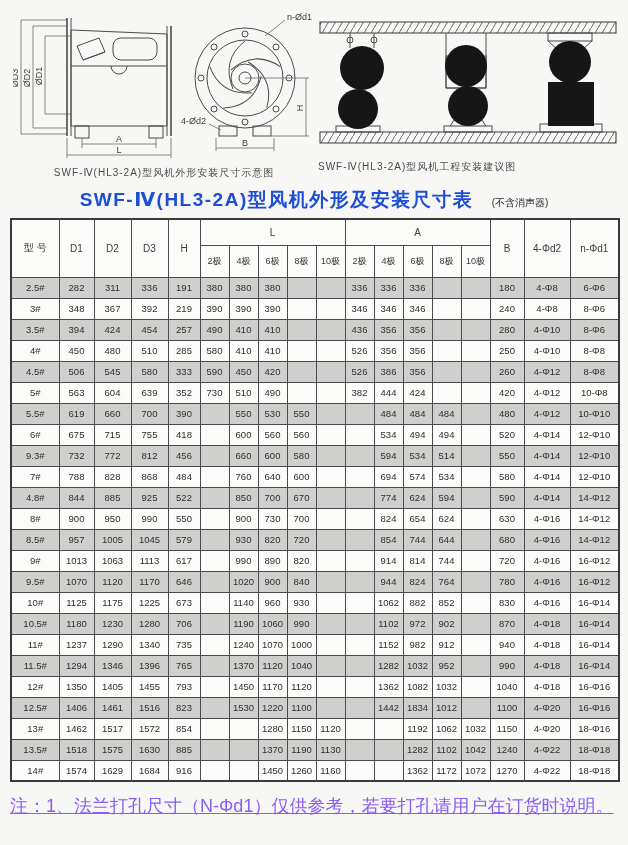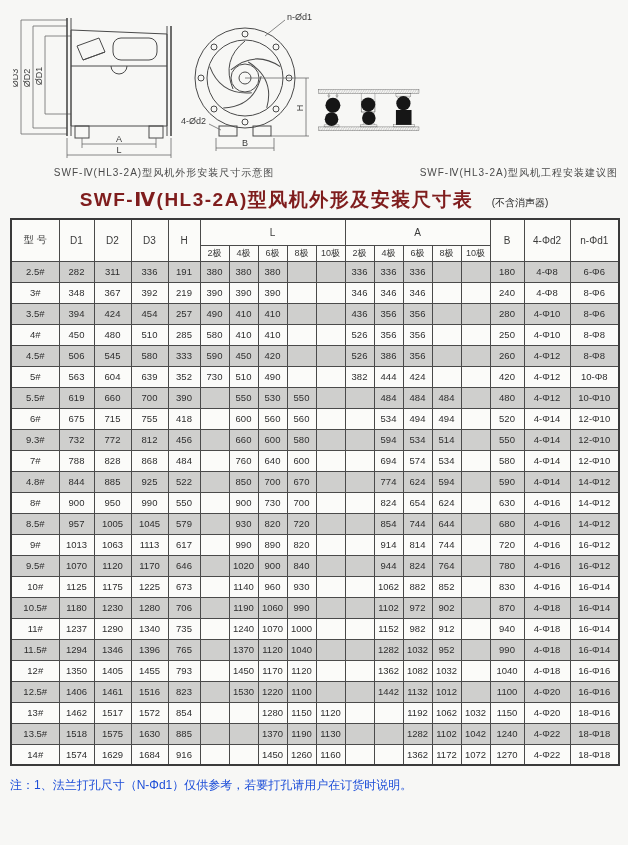--- a/index.html
+++ b/index.html
@@ -8,57 +8,57 @@
     background:#f7f7f5;
     font-family:"Liberation Sans","DejaVu Sans",sans-serif;
     color:#3a3a3a;
     overflow:hidden;
   }
   .page { width:628px; height:845px; padding:8px 10px 0 10px; position:relative; }
 
   
   .drawings { display:flex; width:608px; }
   .draw-col-left  { width:308px; display:flex; flex-direction:column; align-items:center; }
-  .draw-col-right { width:300px; display:flex; flex-direction:row; align-items:flex-end; }
+  .draw-col-right { width:300px; display:flex; flex-direction:column; align-items:flex-start; }
   .draw-col-right svg { margin-top:8px; }
   .caption {
     font-size:10px; letter-spacing:1px; color:#4a4a4a;
     margin-top:6px; white-space:nowrap;
   }
   svg { display:block; }
   .ln   { stroke:#4a4a4a; stroke-width:1; fill:none; }
   .lnth { stroke:#4a4a4a; stroke-width:1.6; fill:none; }
   .dim  { stroke:#6a6a6a; stroke-width:0.8; fill:none; }
   .blk  { fill:#161616; stroke:none; }
   .svgtxt { font-size:9px; fill:#3a3a3a; font-family:"Liberation Sans",sans-serif; }
 
   
   .title-row { text-align:center; margin:7px 0 5px 0; white-space:nowrap; }
-  .title-main { font-size:19px; font-weight:bold; letter-spacing:1.5px; color:#7f1d1d; }
+  .title-main { font-size:19px; font-weight:bold; letter-spacing:1.5px; color:#1d4ed8; }
   .title-suffix { font-size:10px; color:#2a2a2a; margin-left:14px; }
 
   
   table.spec {
     width:608px; border-collapse:collapse; table-layout:fixed;
     border:2px solid #3a3a3a; background:#fbfbf9;
   }
   table.spec th, table.spec td {
     border:1px solid #4a4a4a;
     text-align:center; vertical-align:middle;
     font-weight:normal; overflow:hidden; white-space:nowrap;
   }
   table.spec thead th { font-size:10px; color:#3a3a3a; }
   table.spec thead tr.h1 th { height:26px; }
-  table.spec thead tr.h2 th { height:16px; font-size:9px; }
+  table.spec thead tr.h2 th { height:32px; font-size:9px; }
   table.spec tbody td { height:21px; font-size:9.5px; color:#2e2e2e; }
   table.spec tbody tr:nth-child(odd) td { background:#cfcfcd; }
   table.spec tbody tr:nth-child(even) td { background:#fbfbf9; }
 
   
-  .notes { margin-top:9px; font-size:12px; color:#1d4ed8; line-height:1.7; }
+  .notes { margin-top:9px; font-size:18px; color:#8b5cf6; line-height:1.7;text-decoration:underline; }
   .notes .row { white-space:nowrap; }
   .notes .indent { padding-left:30px; }
 </style>
 </head>
 <body>
 
 <div class="page">
 
   <div class="drawings">
 
@@ -660,21 +660,21 @@
           <td>1461</td>
           <td>1516</td>
           <td>823</td>
           <td></td>
           <td>1530</td>
           <td>1220</td>
           <td>1100</td>
           <td></td>
           <td></td>
           <td>1442</td>
-          <td>1132</td>
+          <td>1834</td>
           <td>1012</td>
           <td></td>
           <td>1100</td>
           <td>4-Φ20</td>
           <td>16-Φ16</td>
         </tr>
         <tr>
           <td>13#</td>
           <td>1462</td>
           <td>1517</td>

